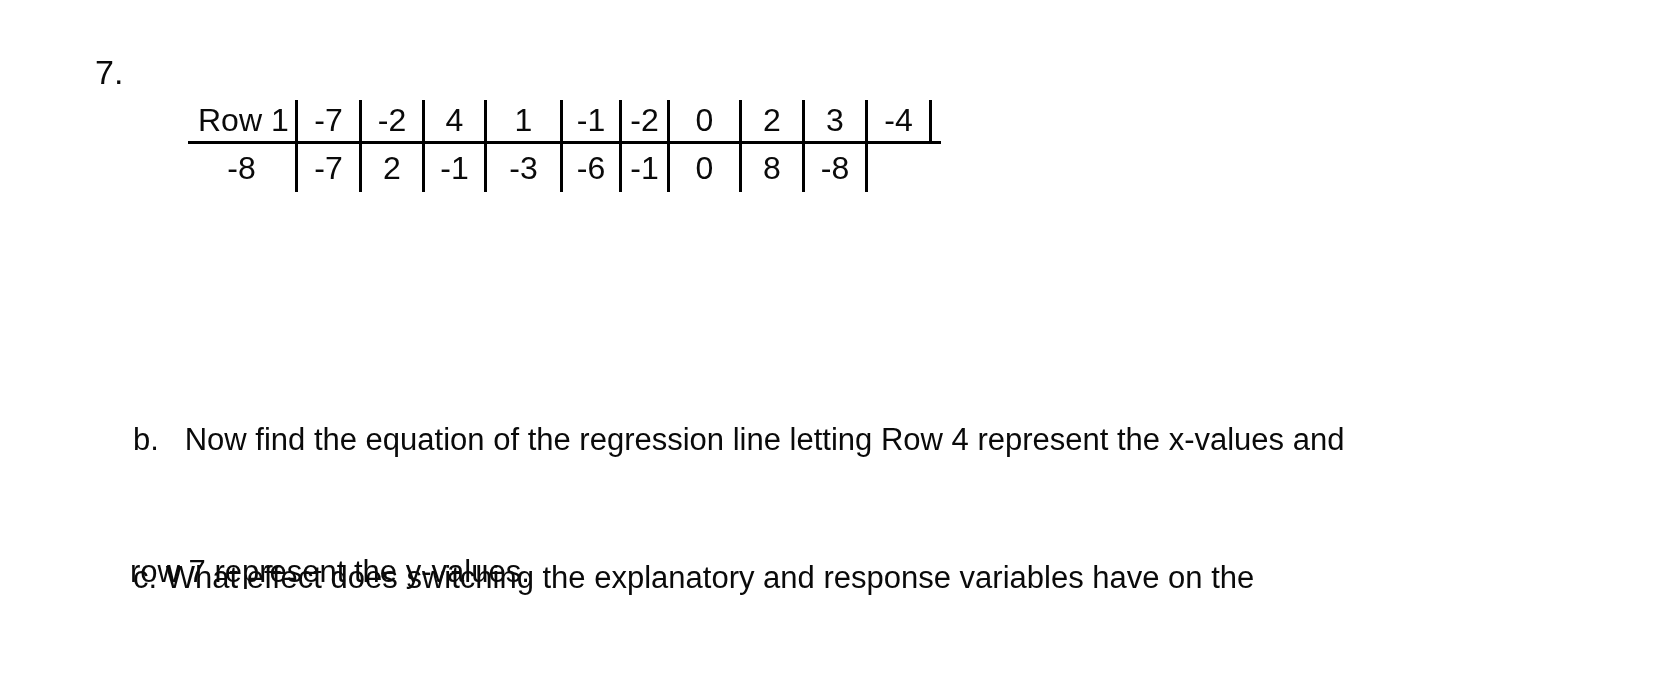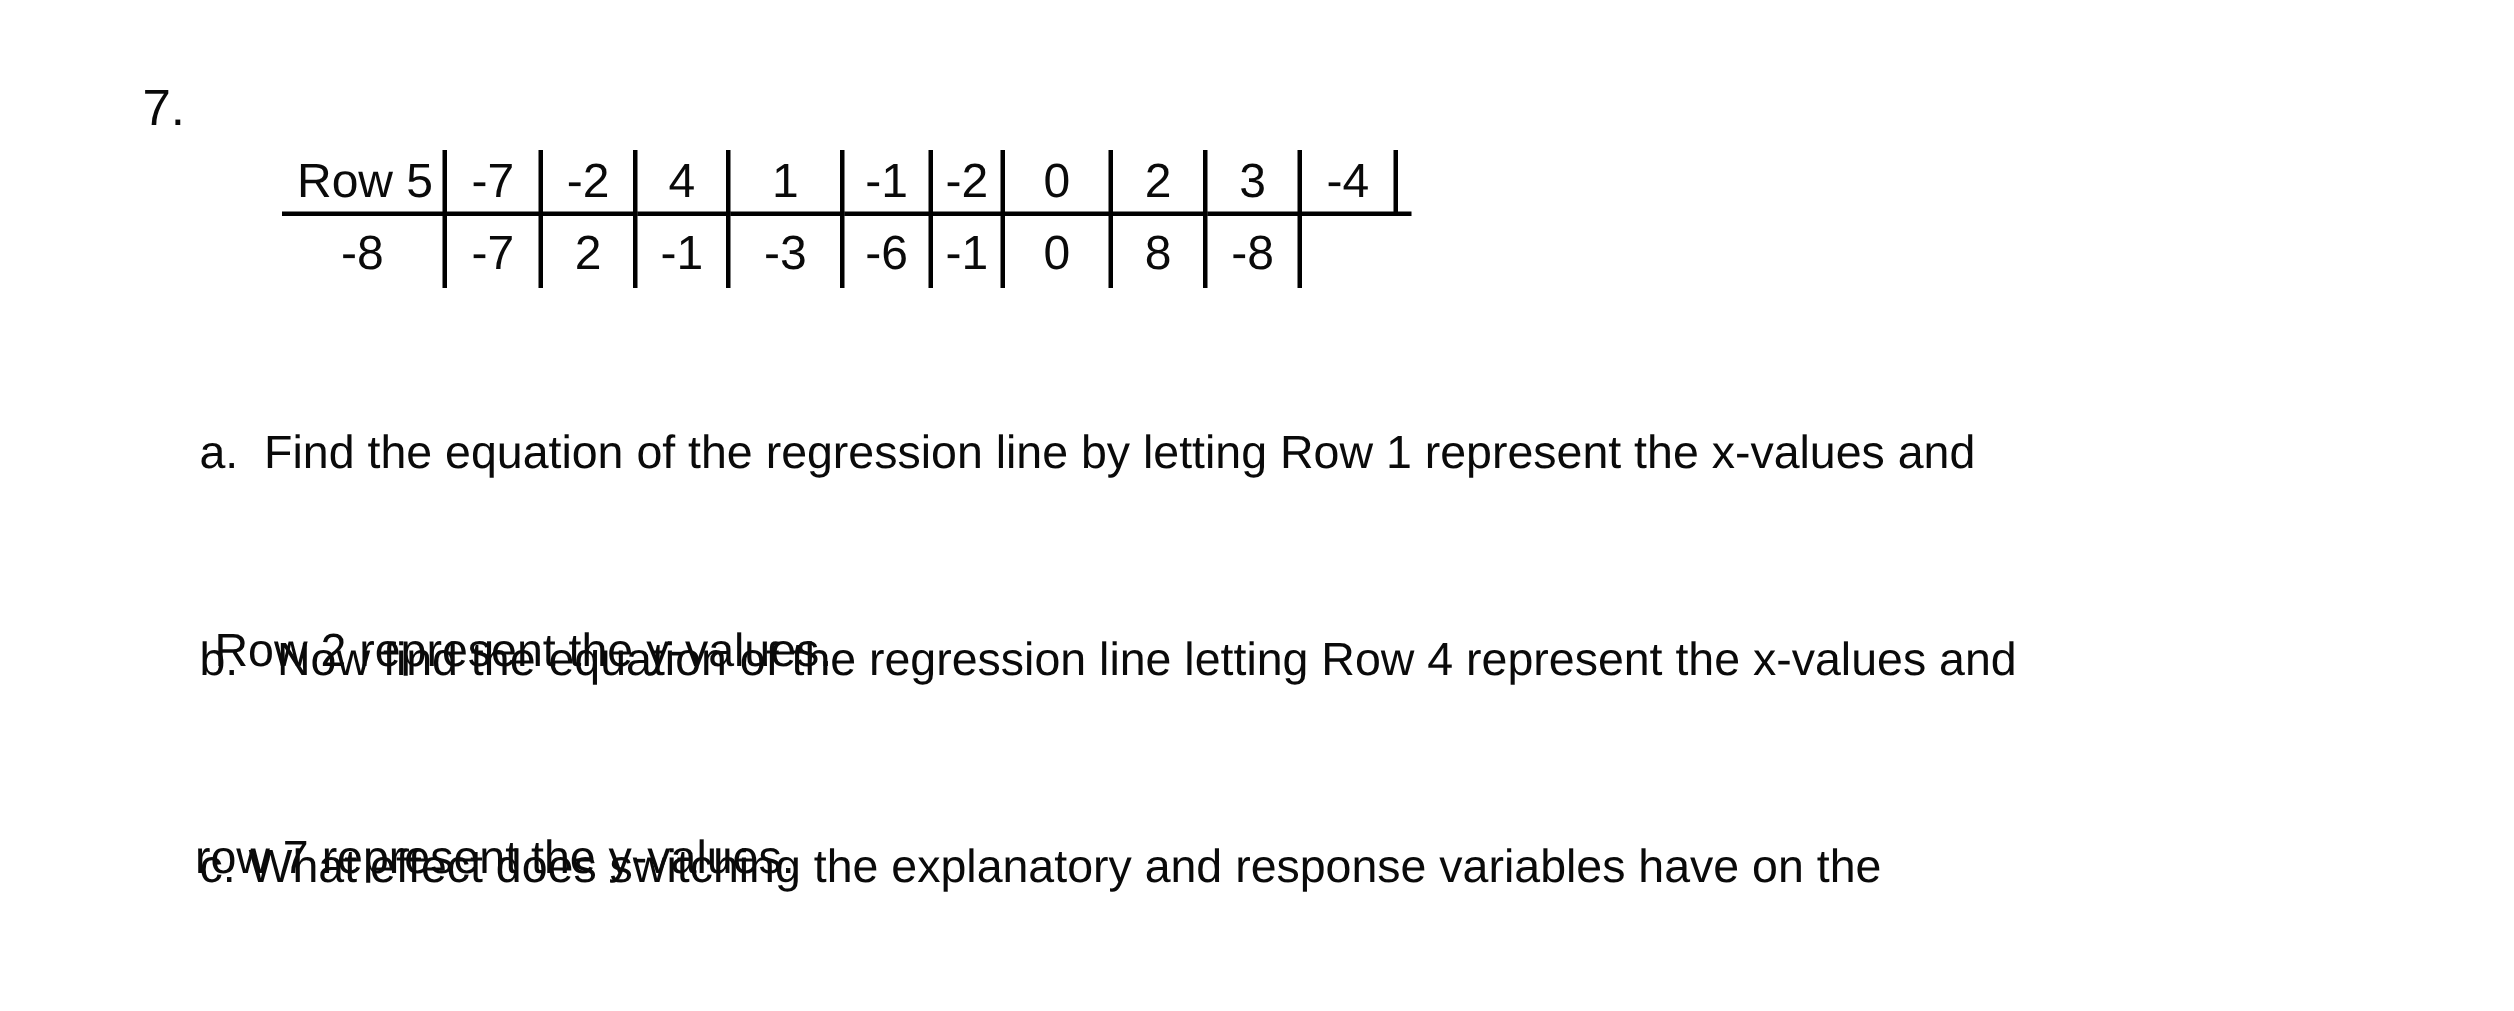--- a/index.html
+++ b/index.html
@@ -70,21 +70,21 @@
 </style>
 </head>
 <body>
 
 <div id="page">
 
   <div id="problem-number">7.</div>
 
   <div id="data-table">
     <div class="trow r1">
-      <div class="cell label">Row 5</div>
+      <div class="cell label">Row 1</div>
       <div class="cell">-7</div>
       <div class="cell">-2</div>
       <div class="cell">4</div>
       <div class="cell">1</div>
       <div class="cell">-1</div>
       <div class="cell">-2</div>
       <div class="cell">0</div>
       <div class="cell">2</div>
       <div class="cell">3</div>
       <div class="cell">-4</div>
@@ -98,24 +98,20 @@
       <div class="cell">-3</div>
       <div class="cell">-6</div>
       <div class="cell">-1</div>
       <div class="cell">0</div>
       <div class="cell">8</div>
       <div class="cell">-8</div>
       <div class="cell overhang"></div>
     </div>
   </div>
 
-  <div id="part-a" class="part">
-    <div class="line1">a.  Find the equation of the regression line by letting Row 1 represent the x-values and</div>
-    <div class="line2">Row 2 represent the y-values.</div>
-  </div>
 
   <div id="part-b" class="part">
     <div class="line1">b.   Now find the equation of the regression line letting Row 4 represent the x-values and</div>
     <div class="line2">row 7 represent the y-values.</div>
   </div>
 
   <div id="part-c" class="part">
     <div class="line1">c. What effect does switching the explanatory and response variables have on the</div>
     
   </div>

